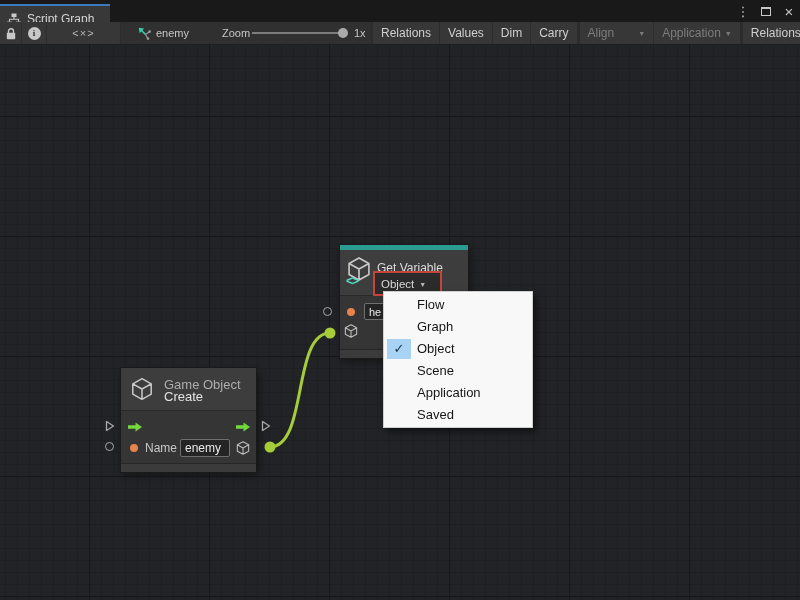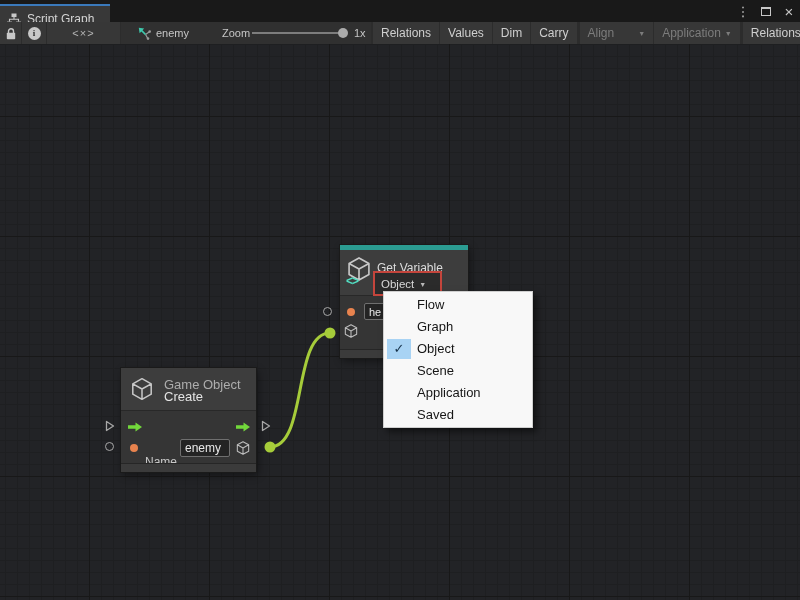--- a/index.html
+++ b/index.html
@@ -194,21 +194,21 @@
         <svg width="16" height="10" viewBox="0 0 16 10">
             <path d="M1 3.2 h7.5 V0.5 L15 5 L8.5 9.5 V6.8 H1 Z" fill="#72d83b"></path>
           </svg>
       </span>
       <span style="position:absolute;left:114px;top:11px;display:flex;">
         <svg width="16" height="10" viewBox="0 0 16 10">
             <path d="M1 3.2 h7.5 V0.5 L15 5 L8.5 9.5 V6.8 H1 Z" fill="#72d83b"></path>
           </svg>
       </span>
       <span class="port-dot" style="left:9px;top:33px;background:#e8834e;"></span>
-      <span class="namelabel" style="left:24px;top:44px;">Name</span>
+      <span class="namelabel" style="left:24px;top:30px;">Name</span>
       <input class="txtfield" style="left: 59px; top: 28px; width: 50px; height: 18px; font-size: 12px;" value="enemy">
       <span style="position:absolute;left:114px;top:29px;display:flex;">
         <svg width="16" height="16" viewBox="0 0 24 24">
           <path d="M12 2.5 L20.5 7.25 V16.75 L12 21.5 L3.5 16.75 V7.25 Z M3.5 7.25 L12 12 L20.5 7.25 M12 12 V21.5" stroke="#bdbdbd" stroke-width="1.6" fill="none" stroke-linejoin="round"></path>
         </svg>
       </span>
     </div>
     <div class="nodefoot" style="top:95px;height:9px;"></div>
   </div>
 

